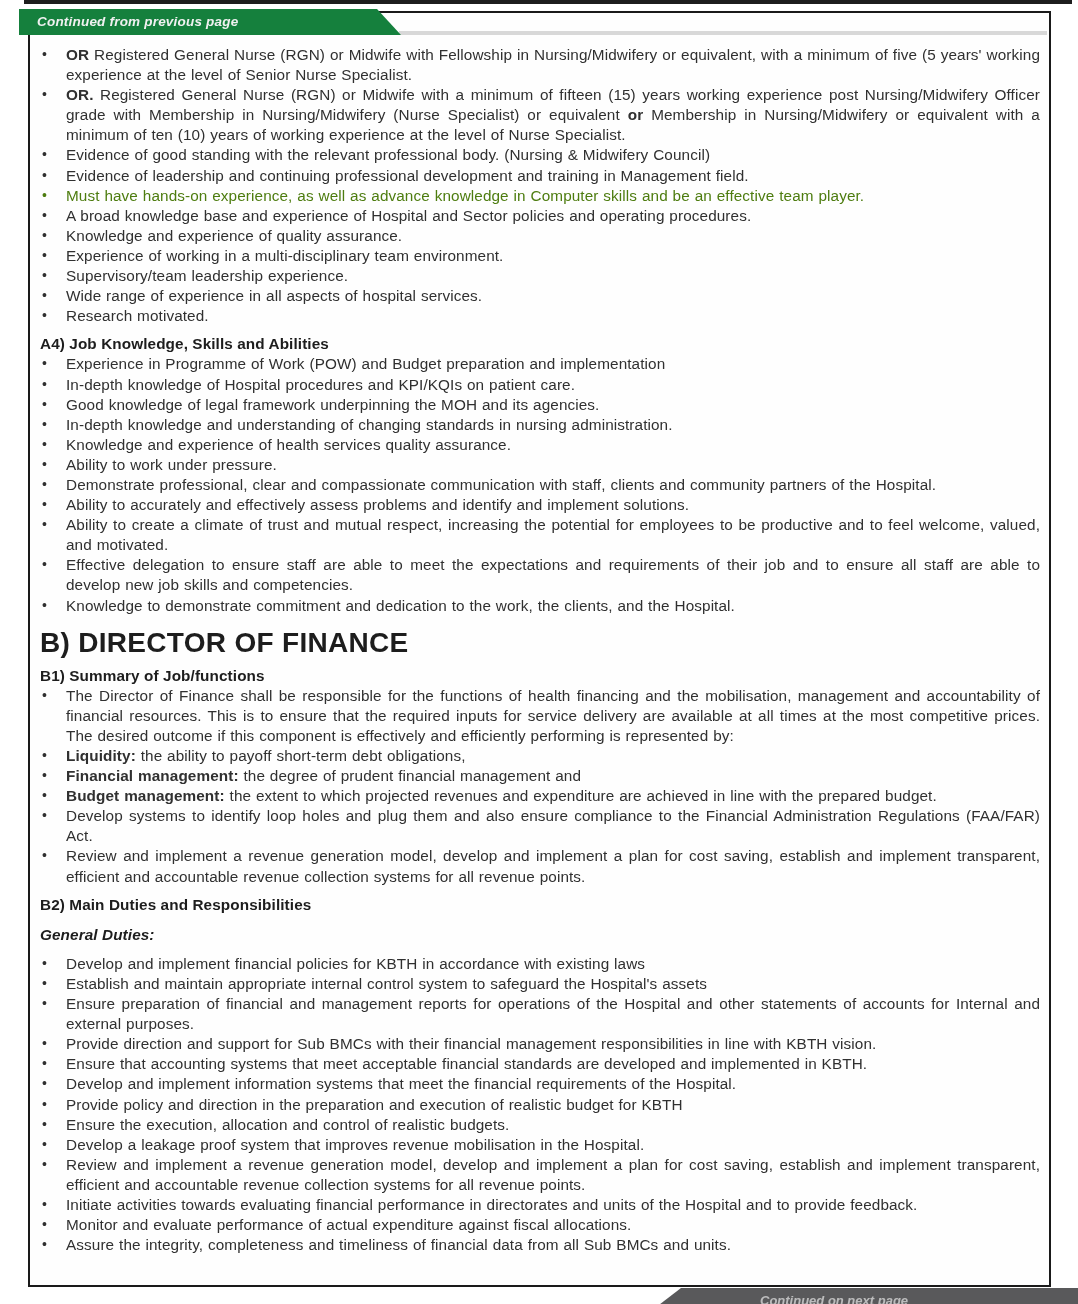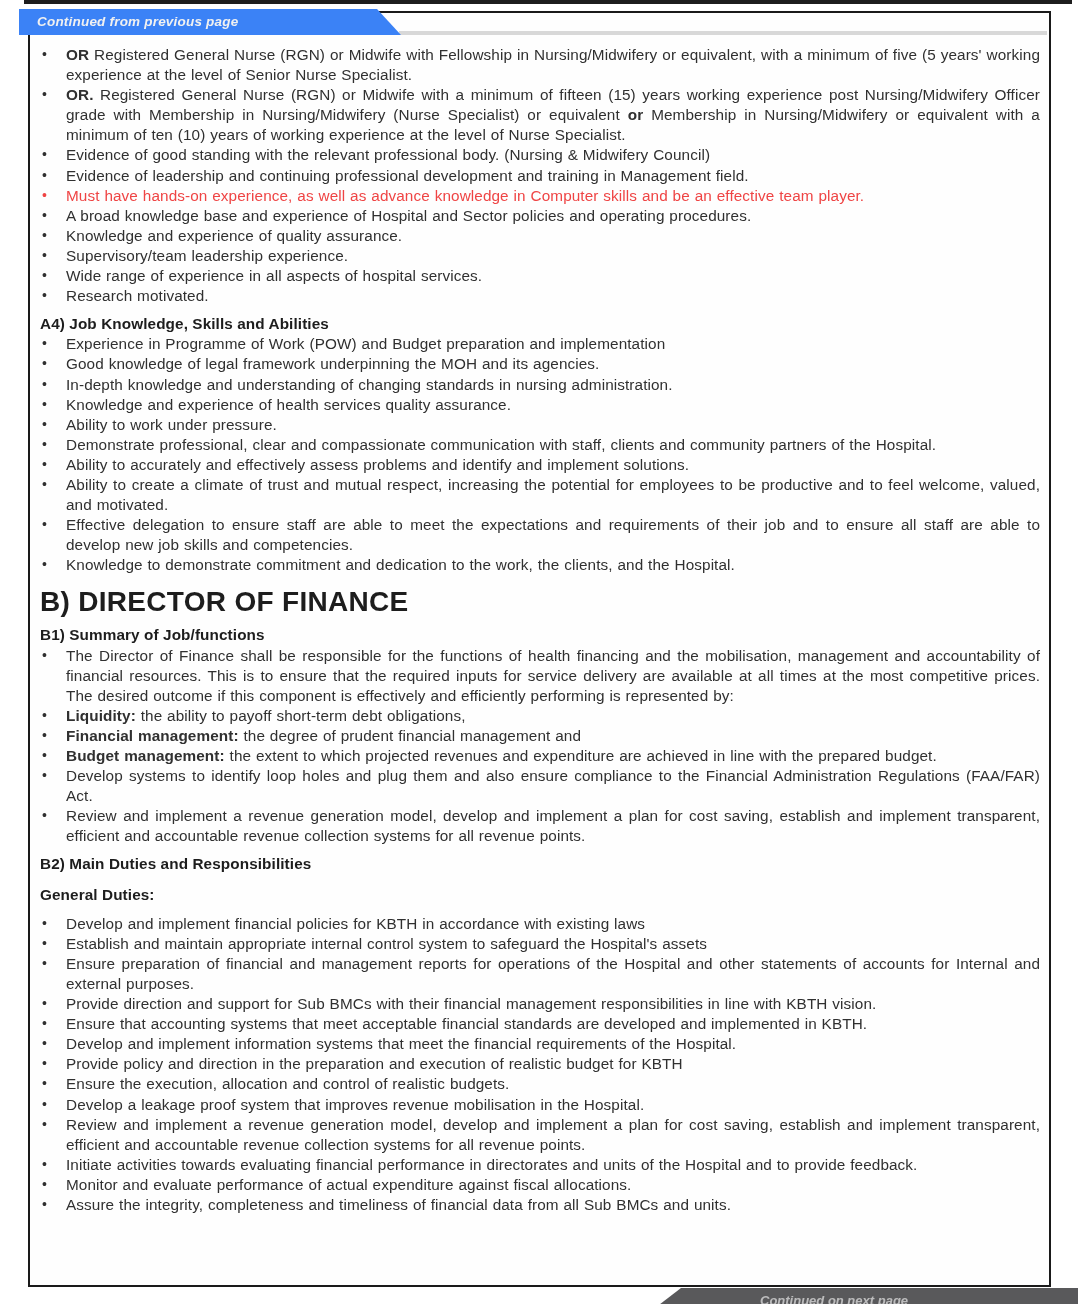--- a/index.html
+++ b/index.html
@@ -7,21 +7,21 @@
     width:1078px; height:1304px; position:relative; overflow:hidden;
     background:#ffffff; font-family:"Liberation Sans", sans-serif;
   }
   .top-strip { position:absolute; left:24px; top:0; right:6px; height:4px; background:#1d1d1d; z-index:2; }
   .frame {
     position:absolute; left:28px; top:11px; width:1023px; height:1276px;
     border:2px solid #1a1a1a; box-sizing:border-box; z-index:1; background:#fefefe;
   }
   .banner-top {
     position:absolute; left:19px; top:9px; width:382px; height:26px;
-    background:#3b82f6; color:#f1f1f1; font-style:italic; font-weight:bold;
+    background:#15803d; color:#f1f1f1; font-style:italic; font-weight:bold;
     font-size:13.5px; line-height:25px; padding-left:18px; box-sizing:border-box;
     clip-path:polygon(0 0, calc(100% - 24px) 0, 100% 100%, 0 100%);
     z-index:4; letter-spacing:0.2px;
   }
   .banner-shadow { position:absolute; left:399px; top:31px; width:648px; height:4px; background:#d8d8d8; z-index:3; }
   .banner-bottom {
     position:absolute; left:655px; top:1288px; width:423px; height:20px;
     background:#59595b; clip-path:polygon(26px 0, 100% 0, 100% 100%, 0 100%);
     z-index:5; overflow:hidden;
   }
@@ -33,51 +33,53 @@
     position:absolute; left:40px; top:13px; width:1001px; padding-top:32px;
     color:#303030; font-size:15.3px; line-height:20.1px; z-index:2;
     letter-spacing:0.1px;
   }
   ul.blist { list-style:none; margin:0; padding:0; }
   .blist li {
     position:relative; padding-left:26px; padding-right:1px;
     text-align:justify; word-spacing:0.5px;
   }
   .blist li::before { content:"\2022"; position:absolute; left:2px; top:-1px; font-size:14px; }
-  .blist li.muted { color:#ef4444; }
+  .blist li.muted { color:#4d7c0f; }
   .b { font-weight:bold;margin-top:44px; }
   .h { font-weight:bold; color:#1d1d1d; }
   .h.sub  { margin:8px 0 0 0; }
   .h.main { font-size:28px; line-height:30px; margin:12px 0 6px 0; letter-spacing:0.3px; }
-  .h.italic { margin:10px 0 9px 0; }
+  .h.italic { font-style:italic; margin:10px 0 9px 0; }
 </style>
 </head>
 <body>
 
 <div class="top-strip"></div>
 <div class="frame"></div>
 <div class="banner-shadow"></div>
 <div class="banner-top">Continued from previous page</div>
 
 <div class="doc" id="doc-blocks">
     <ul class="blist">
       <li><span class="b">OR</span><span> Registered General Nurse (RGN) or Midwife with Fellowship in Nursing/Midwifery or equivalent, with a minimum of five (5 years' working experience at the level of Senior Nurse Specialist.</span></li>
       <li><span class="b">OR.</span><span> Registered General Nurse (RGN) or Midwife with a minimum of fifteen (15) years working experience post Nursing/Midwifery Officer grade with Membership in Nursing/Midwifery (Nurse Specialist) or equivalent </span><span class="b">or</span><span> Membership in Nursing/Midwifery or equivalent with a minimum of ten (10) years of working experience at the level of Nurse Specialist.</span></li>
       <li><span>Evidence of good standing with the relevant professional body. (Nursing &amp; Midwifery Council)</span></li>
       <li><span>Evidence of leadership and continuing professional development and training in Management field.</span></li>
       <li class="muted"><span>Must have hands-on experience, as well as advance knowledge in Computer skills and be an effective team player.</span></li>
       <li><span>A broad knowledge base and experience of Hospital and Sector policies and operating procedures.</span></li>
       <li><span>Knowledge and experience of quality assurance.</span></li>
+      <li><span>Experience of working in a multi-disciplinary team environment.</span></li>
       <li><span>Supervisory/team leadership experience.</span></li>
       <li><span>Wide range of experience in all aspects of hospital services.</span></li>
       <li><span>Research motivated.</span></li>
     </ul>
     <div class="h sub"><span class="b">A4) Job Knowledge, Skills and Abilities</span></div>
     <ul class="blist">
       <li><span>Experience in Programme of Work (POW) and Budget preparation and implementation</span></li>
+      <li><span>In-depth knowledge of Hospital procedures and KPI/KQIs on patient care.</span></li>
       <li><span>Good knowledge of legal framework underpinning the MOH and its agencies.</span></li>
       <li><span>In-depth knowledge and understanding of changing standards in nursing administration.</span></li>
       <li><span>Knowledge and experience of health services quality assurance.</span></li>
       <li><span>Ability to work under pressure.</span></li>
       <li><span>Demonstrate professional, clear and compassionate communication with staff, clients and community partners of the Hospital.</span></li>
       <li><span>Ability to accurately and effectively assess problems and identify and implement solutions.</span></li>
       <li><span>Ability to create a climate of trust and mutual respect, increasing the potential for employees to be productive and to feel welcome, valued, and motivated.</span></li>
       <li><span>Effective delegation to ensure staff are able to meet the expectations and requirements of their job and to ensure all staff are able to develop new job skills and competencies.</span></li>
       <li><span>Knowledge to demonstrate commitment and dedication to the work, the clients, and the Hospital.</span></li>
     </ul>

